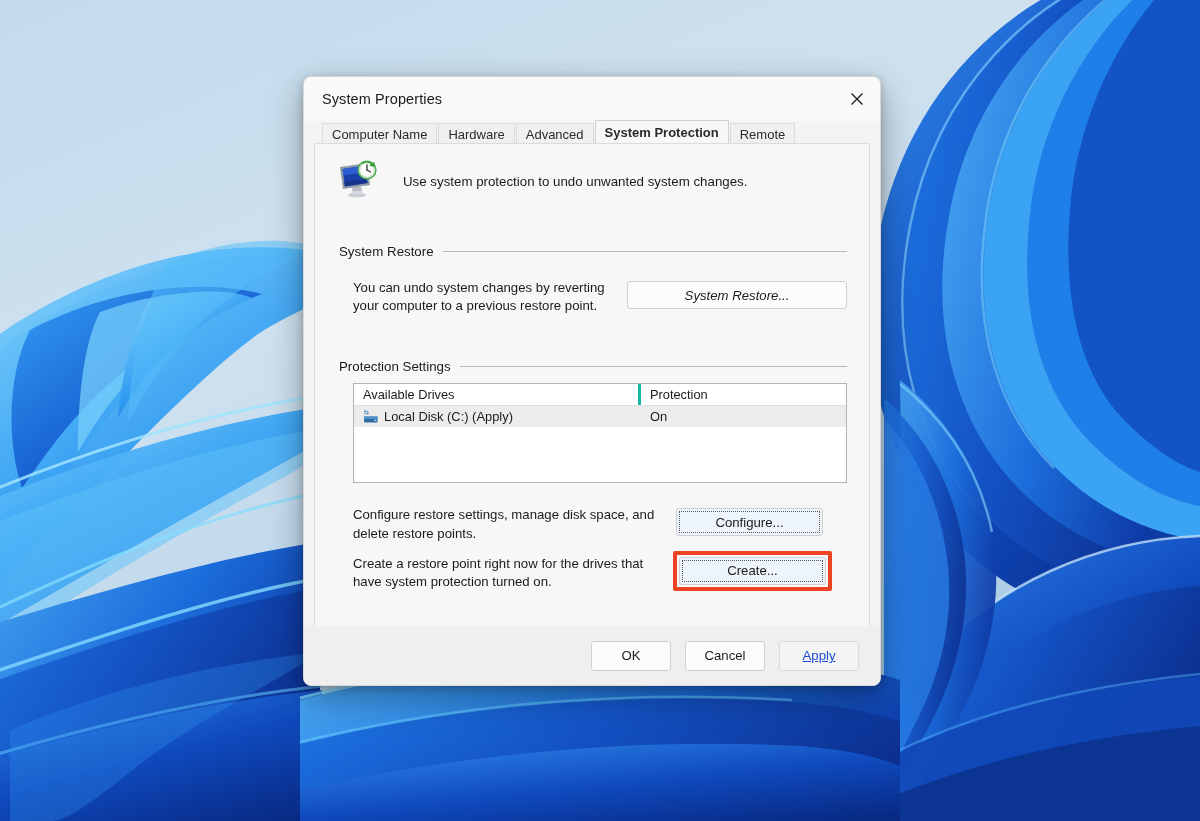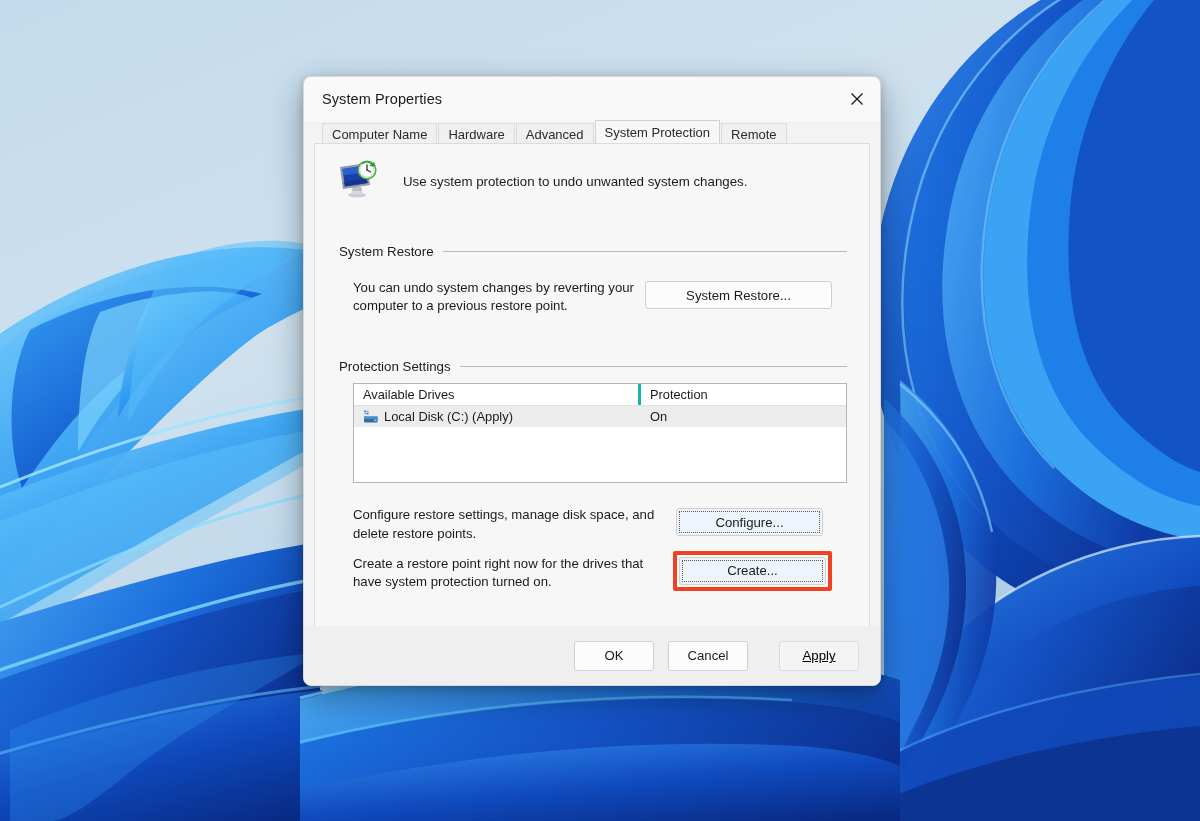--- a/index.html
+++ b/index.html
@@ -80,21 +80,21 @@
     position: relative;
     top: 1px;
     white-space: nowrap;
   }
   .tab.active {
     background: #f7f7f7;
     height: 23px;
     border-color: #d2d2d2;
     z-index: 3;
     top: 0;
-    font-weight: 400;
+    font-weight: 700;
   }
 
   
   #tabpanel {
     position: relative;
     margin: 0 10px;
     height: 489px;
     background: #f7f7f7;
     border: 1px solid #dcdcdc;
   }
@@ -224,21 +224,21 @@
     left: 0; right: 0; bottom: 0;
     height: 59px;
     background: #efefef;
     display: flex;
     align-items: center;
     justify-content: flex-end;
     padding-right: 21px;
     gap: 14px;
   }
   #btnbar .btn { width: 80px; height: 30px; }
-  .btn.disabled { color: #000000; background: #f4f4f4; border-color: #dcdcdc; margin-left: 17px; }
+  .btn.disabled { color: #1d4ed8; background: #f4f4f4; border-color: #dcdcdc; }
   .btn .accel { text-decoration: underline; }
 </style>
 </head>
 <body>
 
 <div id="desktop">
 
   <svg id="wallpaper-svg" viewBox="0 0 1200 821" preserveAspectRatio="none">
     <defs>
       <linearGradient id="sky" x1="0" y1="0" x2="0.6" y2="1">
@@ -432,21 +432,21 @@
         <div id="hdr-text">Use system protection to undo unwanted system changes.</div>
       </div>
 
       <div class="group-head" style="margin-top:44px;">
         <span>System Restore</span>
         <span class="gh-line"></span>
       </div>
 
       <div class="row" style="margin-top:20px;">
         <div class="desc" style="max-width:282px;">You can undo system changes by reverting your computer to a previous restore point.</div>
-        <div class="btn" style="width:187px; margin-left:10px; margin-top:2px;">System Restore...</div>
+        <div class="btn" style="width:220px; margin-left:10px; margin-top:2px;font-style:italic;">System Restore...</div>
       </div>
 
       <div class="group-head" style="margin-top:44px;">
         <span>Protection Settings</span>
         <span class="gh-line"></span>
       </div>
 
       <div id="drive-list">
         <div id="list-header">
           <div class="col col-drive">Available Drives</div>

